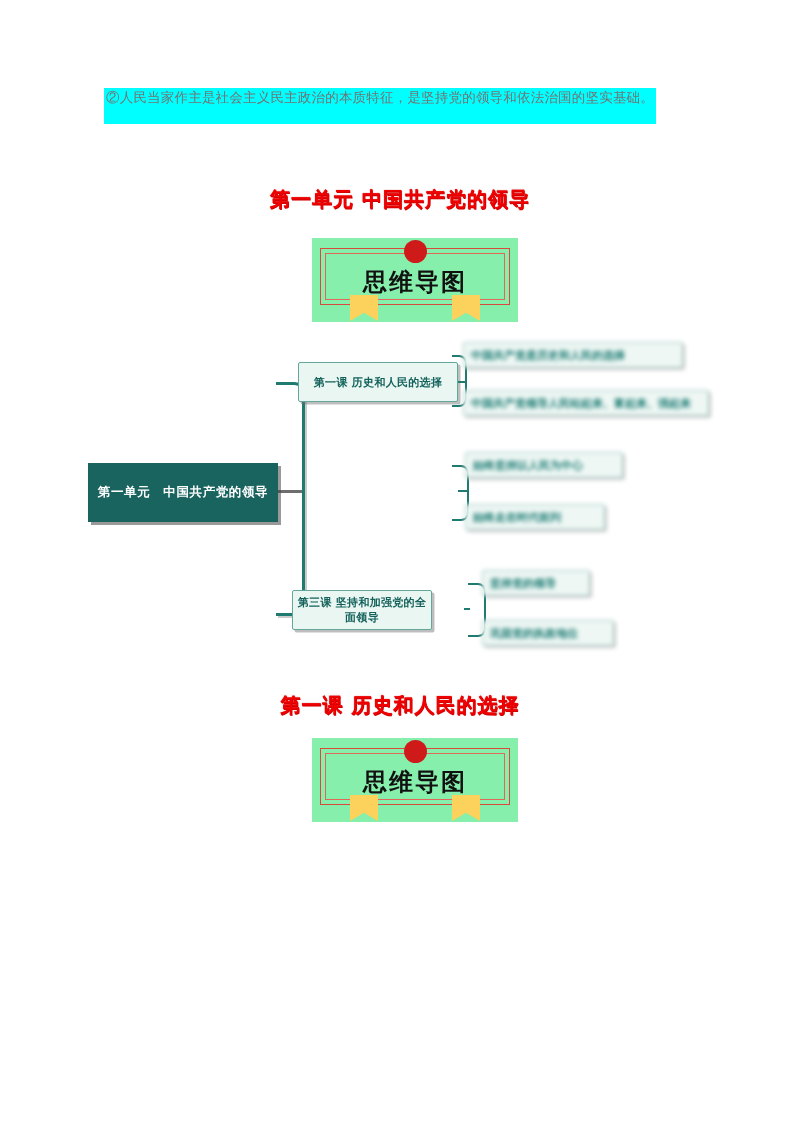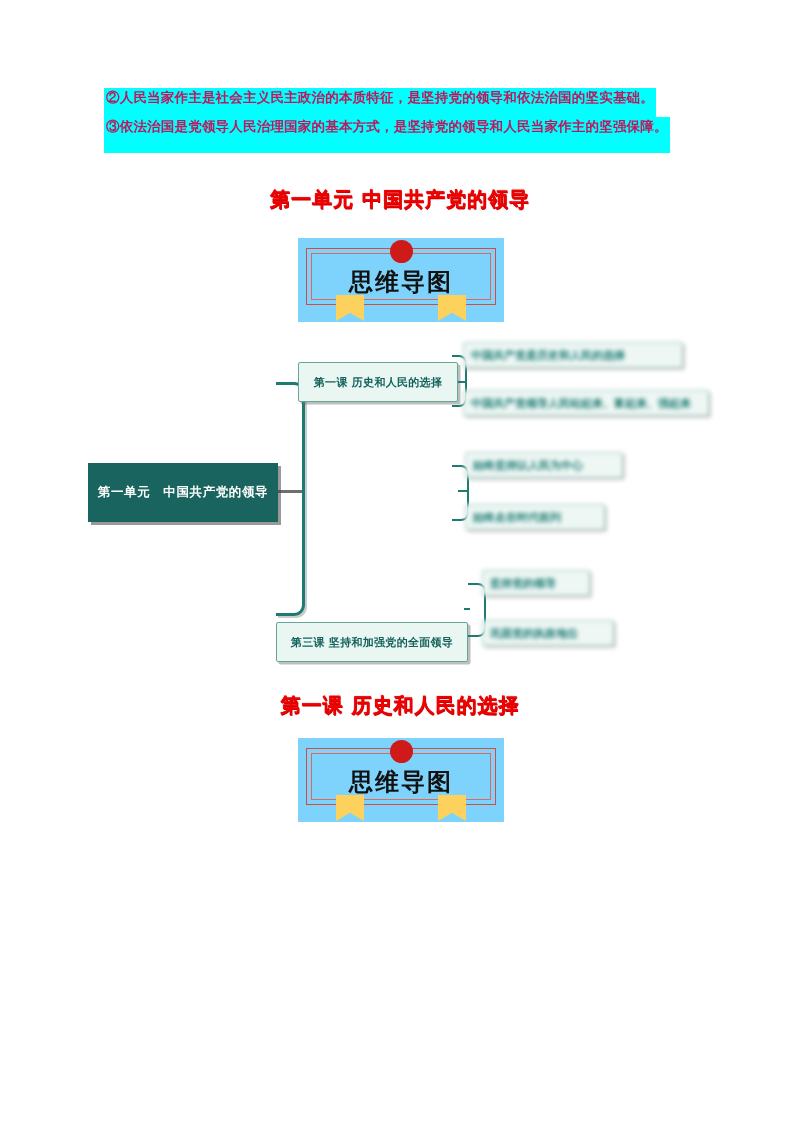--- a/index.html
+++ b/index.html
@@ -3,41 +3,41 @@
 <meta charset="utf-8">
 <style>
   html,body{margin:0;padding:0;background:#ffffff;}
   body{width:800px;height:1132px;position:relative;overflow:hidden;
        font-family:"Liberation Sans","DejaVu Sans",sans-serif;}
 
   
   #hl-block{position:absolute;left:104px;top:88px;width:620px;}
   .hl-line{display:block;margin-bottom:11px;line-height:17px;}
   .hl-line .hl-text{
-      background:#00ffff;color:#be185d;
+      background:#00ffff;color:#737373;
       font-family:"Liberation Serif","DejaVu Serif",serif;
       font-size:13.5px;letter-spacing:.2px;
-      padding:2px 2px 19px 2px;box-decoration-break:clone;font-weight:bold;
+      padding:2px 2px 19px 2px;box-decoration-break:clone;
       -webkit-box-decoration-break:clone;
   }
 
   
   .red-head{
       position:absolute;width:100%;text-align:center;
       color:#f00000;font-weight:bold;
       font-family:"DejaVu Sans","Liberation Sans",sans-serif;
       font-size:20px;letter-spacing:1px;
       text-shadow:0 0 1px #c00000, 0.5px 0.5px 0 #d40000;
       filter:blur(.25px);
   }
   #unit1-head{top:186px;}
   #lesson1-head{top:692px;}
 
   
-  .mm-badge{position:absolute;left:298px;width:206px;height:84px;background:#7dd3fc;text-decoration:underline;}
+  .mm-badge{position:absolute;left:312px;width:206px;height:84px;background:#86efac;text-decoration:underline;}
   .mm-outer{position:absolute;left:8px;top:10px;right:8px;bottom:17px;
             border:1.6px solid #d94a3d;}
   .mm-inner{position:absolute;left:13px;top:15px;right:13px;bottom:22px;
             border:1.3px solid #e0685a;}
   .mm-dot{position:absolute;left:50%;top:2px;width:23px;height:23px;
           margin-left:-11.5px;border-radius:50%;background:#cf1a1a;}
   .mm-title{position:absolute;left:0;right:0;top:28px;text-align:center;
             font-family:"DejaVu Sans","Liberation Sans",sans-serif;
             font-weight:bold;font-size:24px;color:#111111;letter-spacing:2px;}
   .mm-flag{position:absolute;bottom:1px;width:28px;height:26px;background:#fcd25c;
@@ -64,21 +64,21 @@
 
   
   .l2{
       background:#e9f6f1;border:1.1px solid #63a79b;color:#15625c;
       font-size:11px;letter-spacing:.3px;border-radius:2px;
       box-shadow:2.5px 2.5px 0 rgba(110,110,110,.45);
       filter:blur(.15px);
   }
   #l2-0{left:298px;top:32px;width:160px;height:40px;}
   #l2-1{left:298px;top:134px;width:160px;height:40px;}
-  #l2-2{left:276px;top:260px;width:192px;height:40px;margin-top:32px;}
+  #l2-2{left:292px;top:260px;width:140px;height:40px;}
 
   
   .l3{
       position:absolute;box-sizing:border-box;display:flex;
       align-items:center;padding-left:7px;
       font-family:"DejaVu Sans","Liberation Sans",sans-serif;
       font-weight:bold;font-size:11px;color:#1a7a72;
       background:#eef7f4;border:1px solid #9ec8c0;border-radius:2px;
       box-shadow:2px 2px 0 rgba(120,120,120,.4);
       filter:blur(1.9px);white-space:nowrap;overflow:hidden;
@@ -112,23 +112,20 @@
   #ss-0{left:458px;top:51px;width:8px;}
   #ss-1{left:458px;top:160px;width:10px;}
   #ss-2{left:464px;top:278px;width:6px;}
 </style>
 </head>
 <body>
 
 <div id="hl-block">
   <div class="hl-line">
     <span class="hl-text">②人民当家作主是社会主义民主政治的本质特征，是坚持党的领导和依法治国的坚实基础。</span>
-  </div>
-  <div class="hl-line">
-    <span class="hl-text">③依法治国是党领导人民治理国家的基本方式，是坚持党的领导和人民当家作主的坚强保障。</span>
   </div>
 </div>
 
 <div class="red-head" id="unit1-head">第一单元 中国共产党的领导</div>
 
 <div class="mm-badge" id="mm1">
   <div class="mm-outer"></div>
   <div class="mm-inner"></div>
   <div class="mm-dot"></div>
   <div class="mm-title">思维导图</div>

